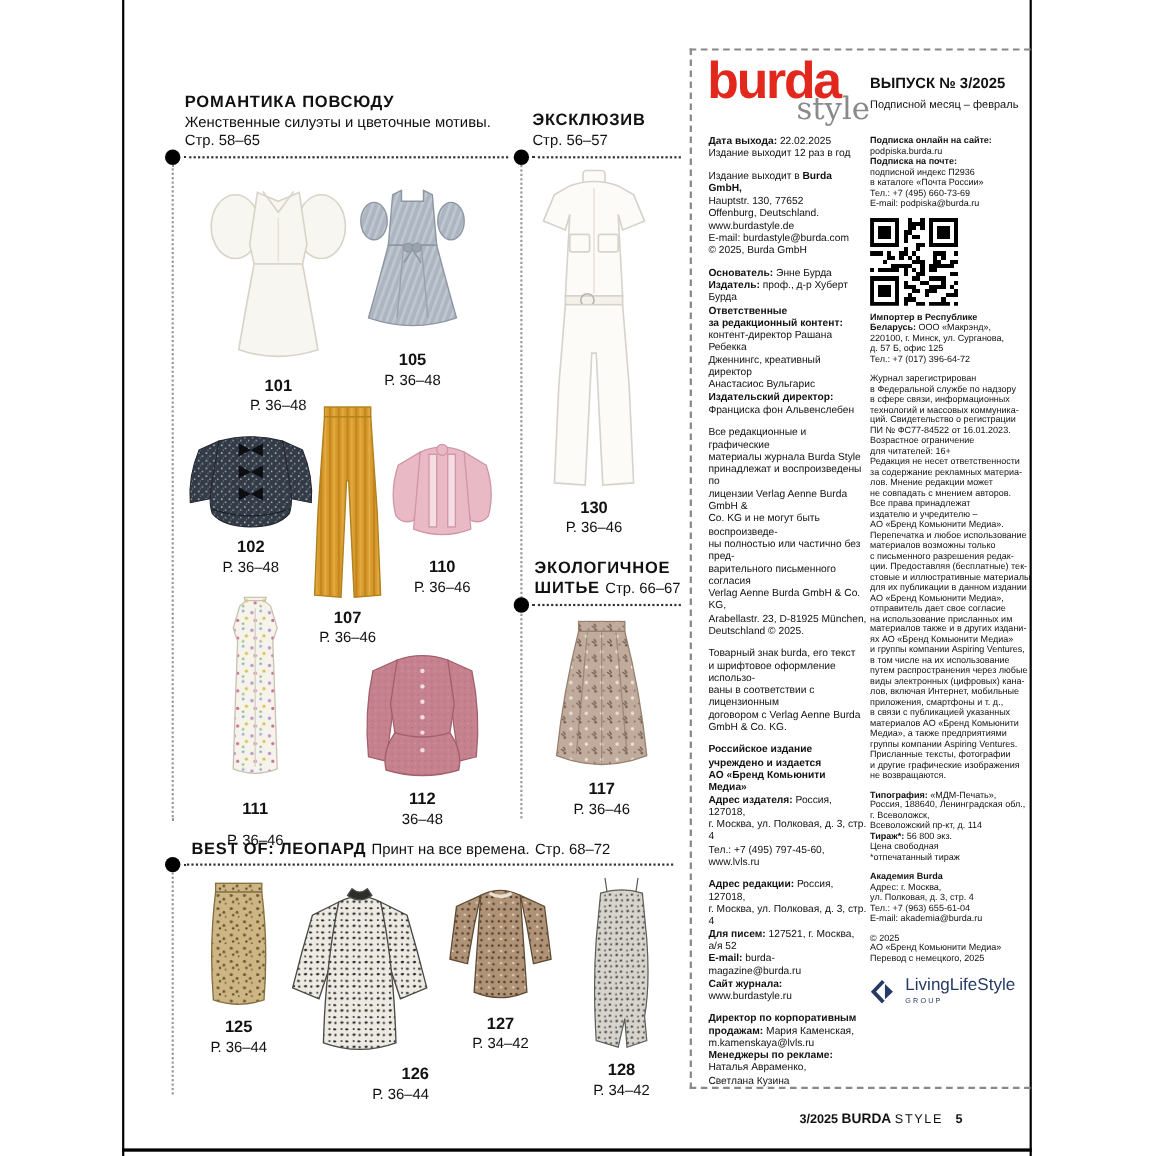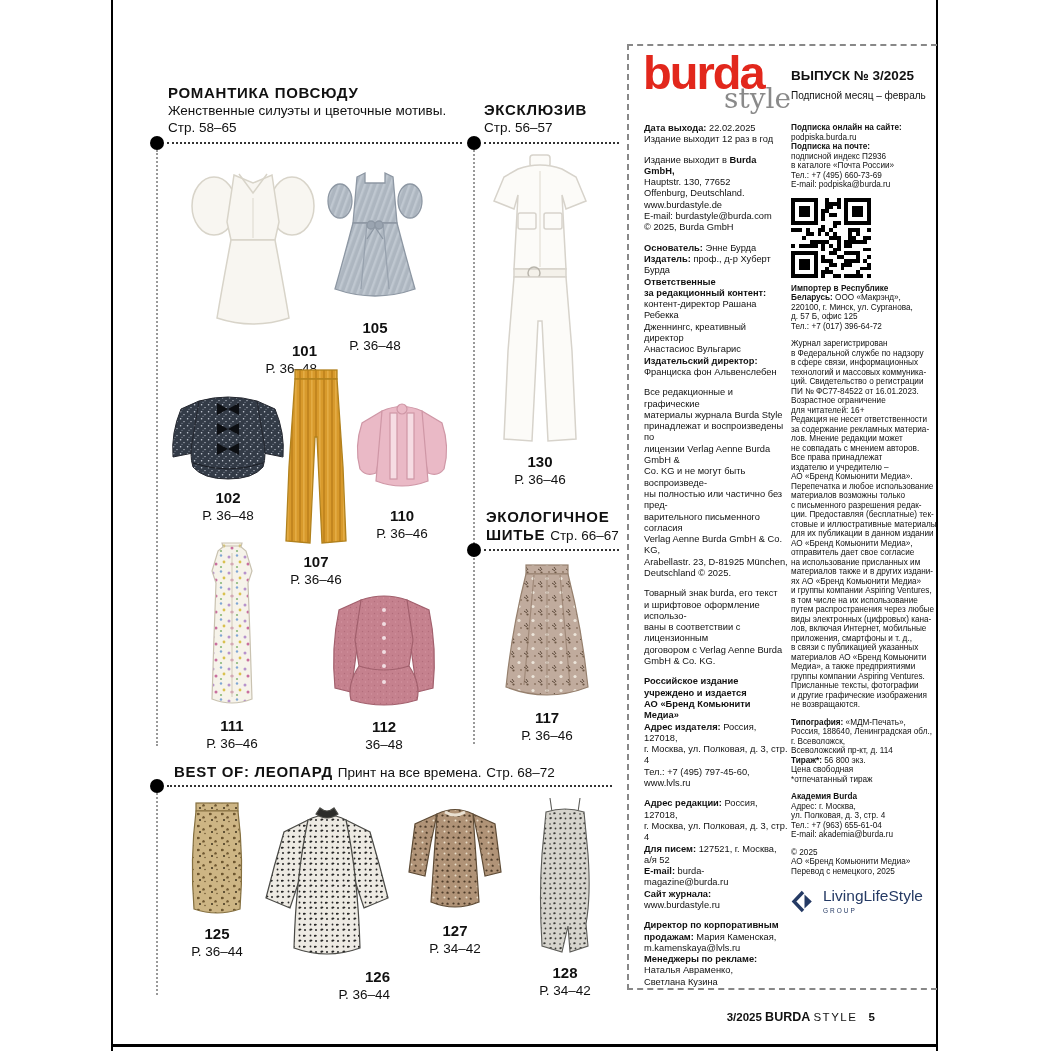--- a/index.html
+++ b/index.html
@@ -162,21 +162,21 @@
   <div class="sec-header" style="left:174px;top:763px">
     <div class="sec-title"><span>BEST OF: ЛЕОПАРД</span> <span class="inline-sub">Принт на все времена.</span> <span class="inline-sub">Стр. 68–72</span></div>
   </div>
   <div class="divider" style="left:150px;top:779px;width:462px">
     <span class="bullet"></span>
       <span class="dots"></span>
   </div>
   <div class="vline" style="left:156px;top:793px;height:202px"></div>
 
   <div id="items-layer">
-      <div class="item" style="left: 189px; top: 158px; align-items: flex-end;">
+      <div class="item" style="left: 189px; top: 158px;">
         <div class="item-art"><svg viewBox="0 0 128 178" width="128" height="178">
             <g stroke="#d8d4c9" stroke-width="1.5" fill="#f8f6f1">
               <ellipse cx="25" cy="48" rx="22" ry="29"></ellipse>
               <ellipse cx="103" cy="48" rx="22" ry="29"></ellipse>
               <path d="M45 17 L64 25 L83 17 L90 64 L86 82 L42 82 L38 64 Z"></path>
               <path d="M50 16 L64 35 L78 16" fill="none"></path>
               <path d="M42 82 Q33 130 28 160 Q64 172 100 160 Q95 130 86 82 Z"></path>
               <path d="M64 40 L64 80" fill="none" stroke="#e6e2d8"></path>
             </g>
           </svg></div>
@@ -236,21 +236,21 @@
               <path d="M70 14 L90 26 Q98 50 92 72 Q86 80 76 76 L70 50 Z" fill="#eab9c6"></path>
               <path d="M30 14 Q50 5 70 14 L76 84 Q50 94 24 84 Z" fill="#eab9c6"></path>
               <rect x="38" y="16" width="7" height="66" fill="#f6dce3"></rect>
               <rect x="55" y="16" width="7" height="66" fill="#f6dce3"></rect>
               <circle cx="50" cy="12" r="5" fill="#eab9c6"></circle>
             </g>
           </svg></div>
         <div class="item-num">110</div>
         <div class="item-sizes">Р. 36–46</div>
       </div>
-      <div class="item" style="left: 194px; top: 537px;">
+      <div class="item" style="left: 194px; top: 537px; gap: 10px;">
         <div class="item-art"><svg viewBox="0 0 76 174" width="76" height="174">
             <g stroke="#c9c2b0" stroke-width="1.2">
               <path d="M28 6 h20 l-2 8 h-16 Z" fill="url(#p-flor)"></path>
               <path d="M24 14 L30 9 L46 9 L52 14 L58 34 L54 46 L56 100 L58 162 Q38 170 18 162 L20 100 L22 46 L18 34 Z" fill="url(#p-flor)"></path>
               <path d="M38 16 L38 160" fill="none" stroke="#d9d2c0"></path>
             </g>
           </svg></div>
         <div class="item-num">111</div>
         <div class="item-sizes">Р. 36–46</div>
       </div>

